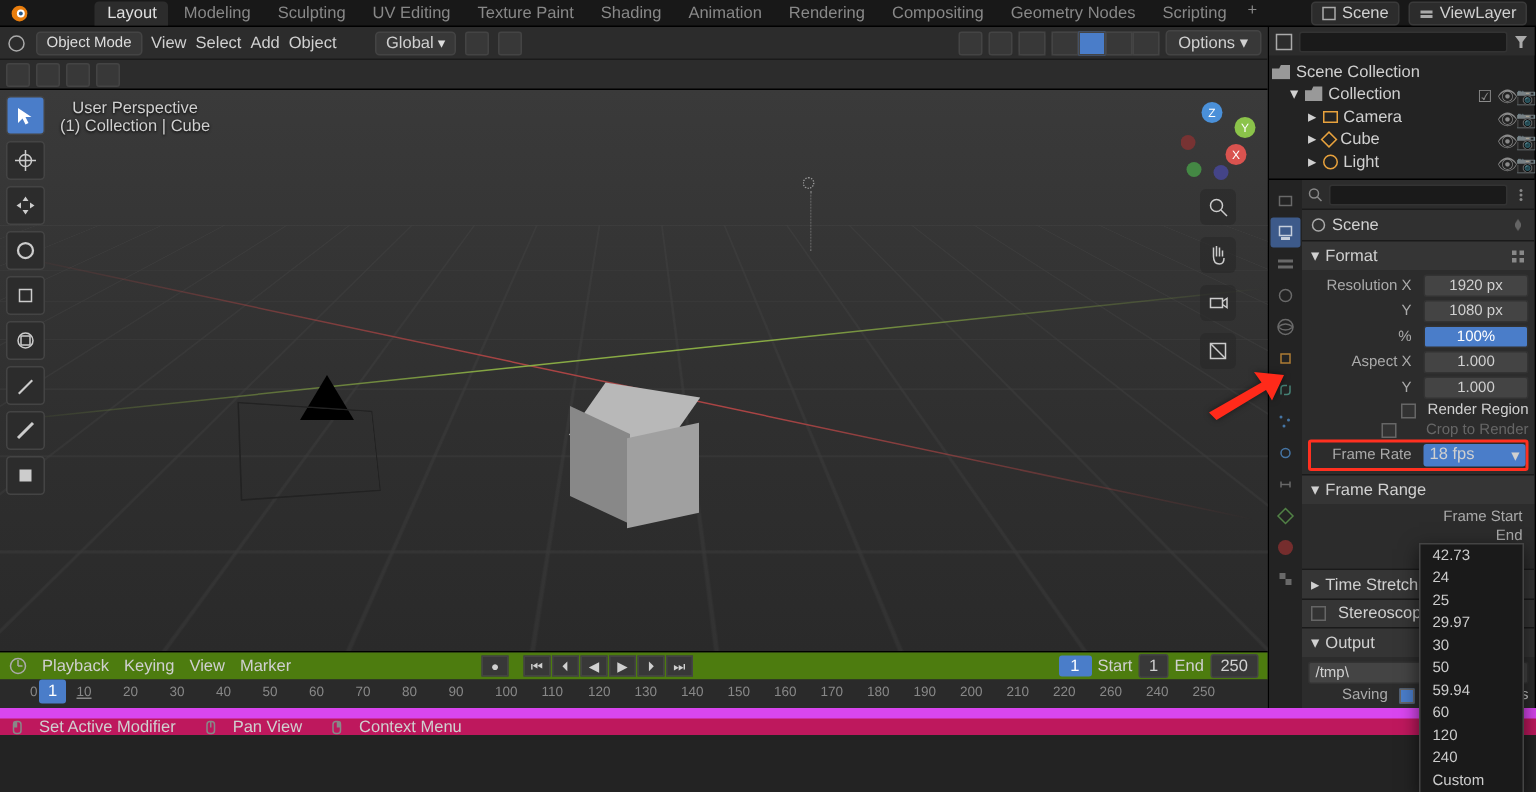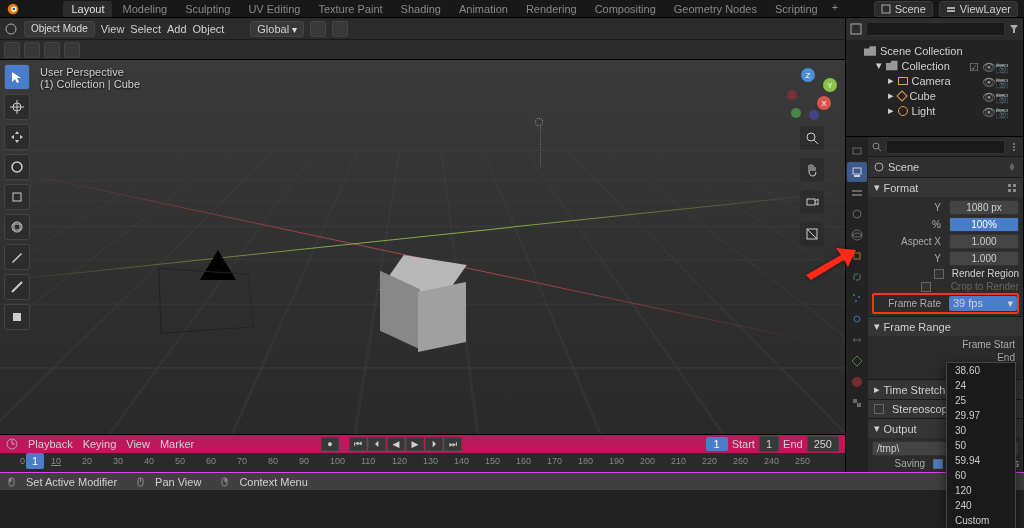--- a/index.html
+++ b/index.html
@@ -17,21 +17,21 @@
 .viewport-col{flex:1;display:flex;flex-direction:column;background:#393939;border-right:1px solid #000;}
 .vp-header{height:22px;background:#2c2c2c;display:flex;align-items:center;padding:0 4px;gap:6px;border-bottom:1px solid #1a1a1a;}
 .vp-header select,.vp-header .dd{background:#383838;border:1px solid #444;padding:1px 6px;border-radius:3px;color:#ddd;height:16px;font-size:10px;}
 .vp-header-right{margin-left:auto;display:flex;gap:4px;align-items:center;}
 .shade-btns{display:flex;background:#383838;border-radius:3px;}
 .shade-btns div{width:18px;height:16px;border:1px solid #444;}
 .shade-btns div.on{background:#4a7dc9;}
 .options-btn{background:#383838;border:1px solid #444;padding:1px 8px;border-radius:3px;}
 .vp-second{height:20px;background:#2c2c2c;display:flex;align-items:center;padding:0 4px;gap:4px;border-bottom:1px solid #000;}
 .icon-btn{width:16px;height:16px;background:#383838;border:1px solid #444;border-radius:2px;}
-.vp-main{flex:1;position:relative;background:linear-gradient(#3a3a3a,#2f2f2f 60%,#2a2a2a);overflow:hidden;}
+.vp-main{flex:1;position:relative;background:linear-gradient(#3a3a3a,#2f2f2f 60%,#2a2a2a);overflow:hidden;text-align:center;}
 .grid-floor{position:absolute;inset:0;background-image:
  linear-gradient(rgba(80,80,80,.5) 1px,transparent 1px),
  linear-gradient(90deg,rgba(80,80,80,.5) 1px,transparent 1px);
  background-size:40px 40px;transform:perspective(400px) rotateX(55deg) scale(2);transform-origin:center 60%;opacity:.4;}
 .axis-x{position:absolute;top:53%;left:0;width:100%;height:1px;background:linear-gradient(90deg,transparent,#aa4444 40%,#aa4444 60%,transparent);transform:rotate(12deg);transform-origin:center;}
 .axis-y{position:absolute;top:47%;left:0;width:100%;height:1px;background:linear-gradient(90deg,transparent,#88aa44 40%,#88aa44 60%,transparent);transform:rotate(-6deg);transform-origin:center;}
 .cube{position:absolute;left:380px;top:200px;width:85px;height:85px;}
 .cube-top{position:absolute;width:70px;height:35px;background:#b8b8b8;transform:skewX(-35deg) skewY(8deg);left:8px;top:0;}
 .cube-left{position:absolute;width:40px;height:60px;background:#888;transform:skewY(25deg);left:0;top:20px;}
 .cube-right{position:absolute;width:48px;height:60px;background:#a0a0a0;transform:skewY(-12deg);left:38px;top:27px;}
@@ -48,36 +48,36 @@
 .gizmo{width:50px;height:50px;position:relative;}
 .gizmo-ball{width:14px;height:14px;border-radius:50%;position:absolute;display:flex;align-items:center;justify-content:center;font-size:8px;color:#fff;}
 .gx{background:#d9534f;left:30px;top:28px;}
 .gy{background:#8bc34a;left:36px;top:10px;}
 .gz{background:#4a90d9;left:14px;top:0;}
 .gnx{background:#733;left:0px;top:22px;width:10px;height:10px;}
 .gny{background:#484;left:4px;top:40px;width:10px;height:10px;}
 .gnz{background:#448;left:22px;top:42px;width:10px;height:10px;}
 .nav-icon{width:24px;height:24px;background:rgba(40,40,40,.6);border-radius:4px;display:flex;align-items:center;justify-content:center;}
 .timeline{height:38px;background:#232323;border-top:1px solid #000;display:flex;flex-direction:column;}
-.tl-header{height:18px;background:#be185d;display:flex;align-items:center;padding:0 6px;gap:10px;}
+.tl-header{height:18px;background:#4d7c0f;display:flex;align-items:center;padding:0 6px;gap:10px;}
 .tl-header-right{margin-left:auto;display:flex;gap:4px;align-items:center;}
 .playback-btns{display:flex;gap:1px;margin-left:auto;margin-right:auto;}
 .pb{width:18px;height:14px;background:#383838;border:1px solid #444;display:flex;align-items:center;justify-content:center;font-size:9px;}
 .frame-field{background:#4a7dc9;padding:1px 8px;border-radius:2px;color:#fff;}
 .frame-field2{background:#383838;padding:1px 6px;border-radius:2px;border:1px solid #444;}
 .tl-ruler{flex:1;background:#2a2a2a;position:relative;display:flex;align-items:center;padding:0 10px;}
 .tl-tick{position:absolute;font-size:9px;color:#888;top:3px;}
 .tl-scrub{position:absolute;left:26px;top:0;width:18px;height:16px;background:#4a7dc9;border-radius:2px;display:flex;align-items:center;justify-content:center;color:#fff;}
-.statusbar{height:18px;background:#404040;display:flex;align-items:center;padding:4px 8px;gap:20px;border-top:1px solid #d946ef;}
+.statusbar{height:18px;background:#be185d;display:flex;align-items:center;padding:4px 8px;gap:20px;border-top:7px solid #d946ef;}
 .status-item{display:flex;align-items:center;gap:4px;color:#888;}
 .status-right{margin-left:auto;}
 .outliner{width:178px;background:#232323;display:flex;flex-direction:column;border-right:1px solid #000;}
 .outliner-header{height:22px;background:#2c2c2c;display:flex;align-items:center;padding:0 4px;gap:4px;}
 .out-search{flex:1;background:#1a1a1a;border:1px solid #333;height:14px;border-radius:2px;}
-.out-tree{padding:4px 16px;flex:1;}
+.out-tree{padding:4px 0;flex:1;}
 .tree-row{display:flex;align-items:center;padding:1px 2px;gap:4px;}
 .tree-row.indent1{padding-left:14px;}
 .tree-row.indent2{padding-left:26px;}
 .obj-icon{width:12px;height:12px;display:inline-block;}
 .obj-icon.coll{background:#999;clip-path:polygon(0 30%,40% 30%,50% 10%,100% 10%,100% 90%,0 90%);}
 .obj-icon.cam{border:1px solid #e8a23d;width:10px;height:8px;}
 .obj-icon.mesh{border:1px solid #e8a23d;transform:rotate(45deg);width:8px;height:8px;}
 .obj-icon.light{width:10px;height:10px;border:1px solid #e8a23d;border-radius:50%;}
 .vis-icons{margin-left:auto;display:flex;gap:3px;}
 .vis{width:10px;height:10px;opacity:.6;}
@@ -155,20 +155,34 @@
    <span class="dd">Object Mode</span>
    <span>View</span>
    <span>Select</span>
    <span>Add</span>
    <span>Object</span>
    <span style="margin-left:20px;" class="dd">
     <span>Global</span> ▾
    </span>
    <div class="icon-btn"></div>
    <div class="icon-btn"></div>
+   <div class="vp-header-right">
+    <div class="icon-btn"></div>
+    <div class="icon-btn"></div>
+    <div class="shade-btns">
+     <div></div>
+    </div>
+    <div class="shade-btns">
+     <div></div>
+     <div class="on"></div>
+     <div></div>
+     <div></div>
+    </div>
+    <span class="options-btn"><span>Options</span> ▾</span>
+   </div>
   </div>
   <div class="vp-second">
    <div class="icon-btn"></div>
    <div class="icon-btn"></div>
    <div class="icon-btn"></div>
    <div class="icon-btn"></div>
   </div>
   <div class="vp-main">
    <div class="grid-floor"></div>
    <div class="axis-x"></div>
@@ -488,20 +502,24 @@
     <div class="panel-hdr">▾ <span>Format</span>
      <svg style="margin-left:auto;" width="10" height="10">
               <rect x="1" y="1" width="3" height="3" fill="#888"></rect>
               <rect x="6" y="1" width="3" height="3" fill="#888"></rect>
               <rect x="1" y="6" width="3" height="3" fill="#888"></rect>
               <rect x="6" y="6" width="3" height="3" fill="#888"></rect>
             </svg>
     </div>
     <div class="panel-body">
      <div class="prop-row">
+              <span class="prop-label">Resolution X</span>
+              <span class="prop-val">1920 px</span>
+            </div>
+     <div class="prop-row">
               <span class="prop-label">Y</span>
               <span class="prop-val">1080 px</span>
             </div>
      <div class="prop-row">
               <span class="prop-label">%</span>
               <span class="prop-val blue">100%</span>
             </div>
      <div class="prop-row">
               <span class="prop-label">Aspect X</span>
               <span class="prop-val">1.000</span>
@@ -516,21 +534,21 @@
               <span style="font-size:10px;">Render Region</span>
             </div>
      <div class="prop-row">
               <span class="prop-label"></span>
               <span class="prop-check"></span>
               <span style="font-size:10px;color:#666;margin-left:12px;">Crop to Render</span>
             </div>
      <div class="prop-row framerate">
       <span class="prop-label">Frame Rate</span>
       <div class="fps-dd">
-                <span>39 fps</span>
+                <span>18 fps</span>
                 <span>▾</span>
               </div>
      </div>
     </div>
     <div class="panel-hdr">▾ <span>Frame Range</span></div>
     <div class="panel-body">
      <div class="prop-row">
               <span class="prop-label">Frame Start</span>
             </div>
      <div class="prop-row">
@@ -555,21 +573,21 @@
               <span class="prop-check" style="background:#4a7dc9;"></span>
               <span style="font-size:10px;">File Extensions</span>
             </div>
     </div>
    </div>
   </div>
  </div>
 </div>
 
 <div class="fps-menu">
- <div class="fps-item">38.60</div>
+ <div class="fps-item">42.73</div>
  <div class="fps-item">24</div>
  <div class="fps-item">25</div>
  <div class="fps-item">29.97</div>
  <div class="fps-item">30</div>
  <div class="fps-item">50</div>
  <div class="fps-item">59.94</div>
  <div class="fps-item">60</div>
  <div class="fps-item">120</div>
  <div class="fps-item">240</div>
  <div class="fps-item">Custom</div>

